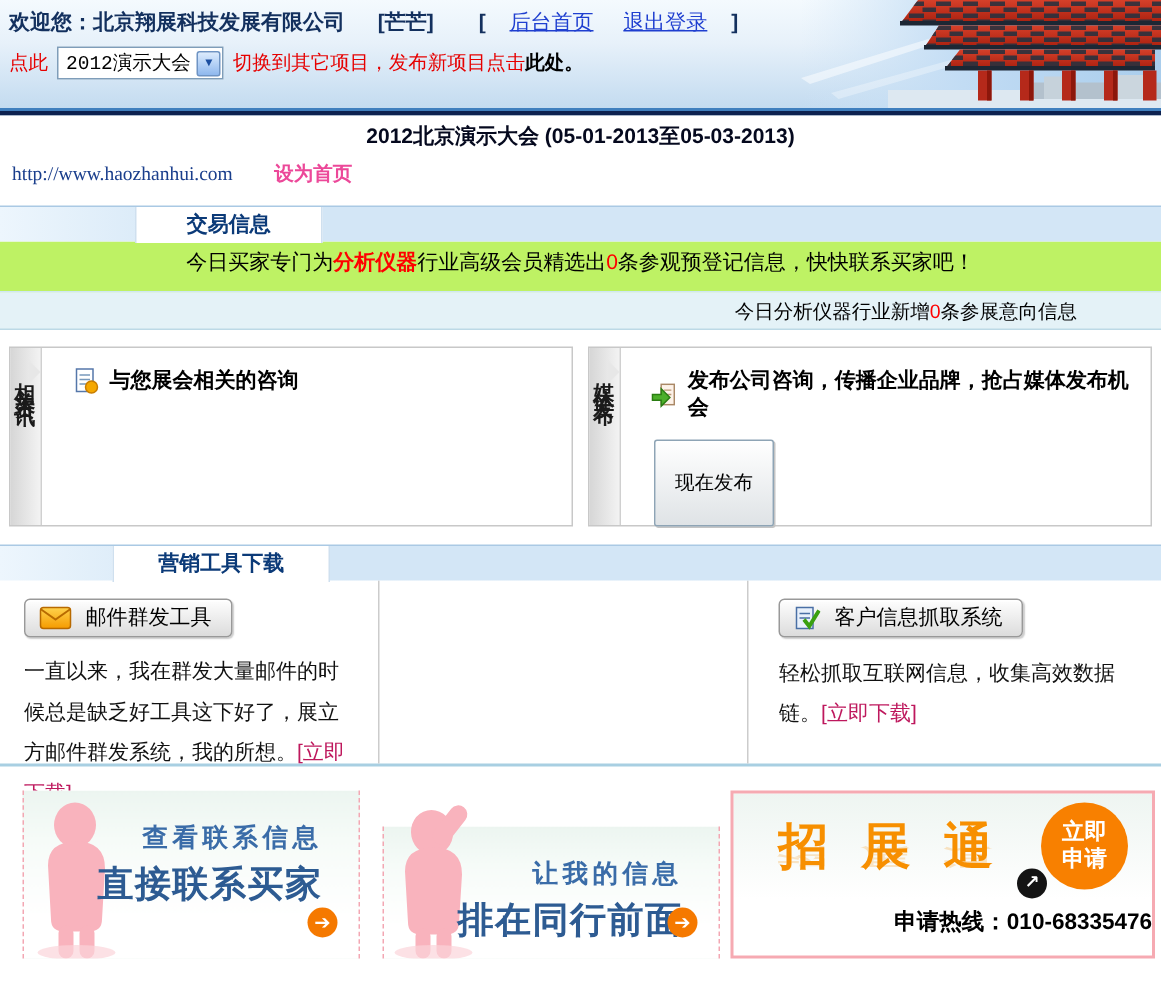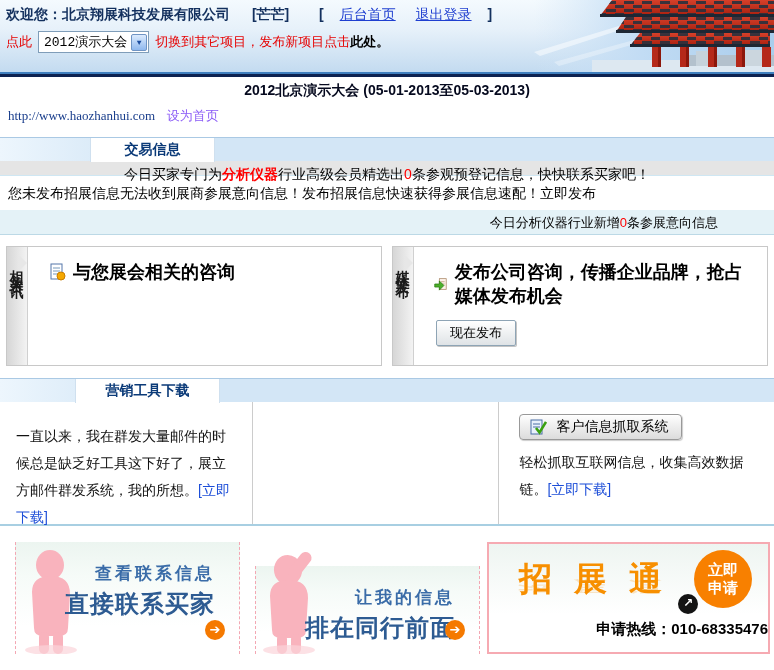--- a/index.html
+++ b/index.html
@@ -25,64 +25,64 @@
   .sel-arrow { width:16px; height:17px; display:inline-flex; align-items:center; justify-content:center;
                background:linear-gradient(#dcebfd,#8fb8ee); border:1px solid #6f94c4; border-radius:2px;
                color:#1c4ea0; font-size:8px; }
 
   .blue-bar { height:5px; background:#3f7fbe; border-bottom:3px solid #0d2250; }
 
   .title-bar { height:26px; line-height:26px; text-align:center; font-weight:bold; font-size:14px; color:#05091e; background:#fff; }
 
   .site-bar { padding:4px 0 12px 8px; font-size:13px; color:#1a3e8c; }
   .site-url { font-family:Liberation Serif, serif; font-size:13px; color:#1a3e8c; }
-  .set-home { color:#8b5cf6; margin-left:8px; cursor:pointer; }
+  .set-home { color:#ec4899; margin-left:24px; cursor:pointer;font-weight:bold; }
 
   
   .tabstrip { position:relative; height:24px; border-top:1px solid #aac9e4;
               background:linear-gradient(90deg,#edf6fd 0,#d3e6f6 140px,#d3e6f6 100%); }
   .tab { position:absolute; top:0; height:24px; background:#fff; border-left:1px solid #cfe0ef; border-right:1px solid #cfe0ef;
          text-align:center; line-height:22px; font-weight:bold; font-size:14px; color:#0b3a78; cursor:pointer; }
   .tab-trade { left:90px; width:125px; }
   .tab-tools { left:75px; width:145px; }
 
   
-  .msg1 { height:15px; line-height:27px; text-align:center; font-size:14px; color:#000; border-bottom:1px solid #cfe7f3; background:#e5e5e5; }
+  .msg1 { height:34px; line-height:27px; text-align:center; font-size:14px; color:#000; border-bottom:1px solid #cfe7f3; background:#bef264; }
   .red { color:#ff0000; }
   .redbold { color:#ff0000; font-weight:bold; }
   .msg2 { padding:9px 8px 7px 8px; font-size:14px; color:#000; background:#fff; }
   .msg2 a { color:#000; text-decoration:none; cursor:pointer; }
   .msg3 { height:25px; line-height:25px; background:#e4f2f7; text-align:right; padding-right:56px; font-size:13px; color:#000;
           border-bottom:1px solid #bcd9e6; }
 
   
   .panels { display:flex; gap:10px; padding:0 6px; height:120px; margin-top:11px; margin-bottom:12px; }
   .panel { flex:1; border:1px solid #c8c8c8; background:#fff; display:flex; }
   .side { width:21px; background:linear-gradient(90deg,#d6d6d6,#f3f3f3); border-right:1px solid #d0d0d0;
           position:relative; display:flex; justify-content:center; padding-top:12px; }
   .side::after { content:""; position:absolute; top:8px; right:-8px; width:0; height:0;
                  border:8px solid transparent; border-left-color:#e7e7e7; }
   .vtext { writing-mode:vertical-rl; text-orientation:upright; font-weight:bold; font-size:14px; color:#1a1a1a; letter-spacing:5px; }
   .pbody { flex:1; padding:13px 10px 0 20px; }
-  .phead { display:flex; align-items:center; gap:7px; font-weight:bold; font-size:18px; color:#000; }
+  .phead { display:flex; align-items:center; gap:7px; font-weight:bold; font-size:14px; color:#000; }
   .btn { display:inline-block; margin:12px 0 0 2px; border:1px solid #8ea4b5; border-radius:2px;
-         background:linear-gradient(#ffffff,#dfe3e6); padding:3px 13px; font-size:13px; color:#000;
+         background:linear-gradient(#ffffff,#dfe3e6); padding:19px 13px; font-size:13px; color:#000;
          box-shadow:1px 1px 0 #c4c4c4; cursor:pointer; font-family:inherit; }
 
   
   .tools { display:flex; height:124px; border-bottom:2px solid #a8cfe2; background:#fff; }
   .tcol { padding:12px 14px 0 16px; }
   .tcol-1 { width:258px; }
   .tcol-2 { width:252px; border-left:1px solid #ccc; }
   .tcol-3 { width:282px; border-left:1px solid #ccc; padding-left:20px; }
   .toolbtn { display:inline-flex; align-items:center; gap:9px; border:1px solid #999; border-radius:4px;
              background:linear-gradient(#fefefe,#dcdcdc); padding:3px 13px 3px 9px; font-size:14px; color:#000;
              box-shadow:inset 0 1px 0 #fff, 1px 1px 1px rgba(0,0,0,.2); cursor:pointer; font-family:inherit; }
   .tdesc { margin-top:9px; font-size:14px; line-height:27px; color:#111; }
-  .tdesc a { color:#1d4ed8; text-decoration:none; cursor:pointer;text-align:center; }
+  .tdesc a { color:#be185d; text-decoration:none; cursor:pointer;text-align:center; }
 
   
   .banners { display:flex; margin-top:16px; padding-left:15px; height:112px; }
   .banner { position:relative; display:block; text-decoration:none; cursor:pointer; }
   .b1, .b2 { width:225px; background:linear-gradient(180deg,#ecf5f0 0%,#f6fbf8 30%,#ffffff 75%);
              border-left:1px dashed #f3a7b3; border-right:1px dashed #f3a7b3; }
   .b2 { margin-left:15px;margin-top:24px; }
   .person { position:absolute; left:2px; bottom:0; height:106px; width:78px; }
   .btxt { position:absolute; right:24px; top:20px; text-align:right; }
   .bline1 { font-size:17px; font-weight:bold; color:#3a6ca8; letter-spacing:3px; }
@@ -185,23 +185,20 @@
   </div>
 
   <section class="tabstrip">
     <div class="tab tab-trade">交易信息</div>
   </section>
 
   <div class="msg1">
     <span>今日买家专门为</span><span class="redbold">分析仪器</span><span>行业高级会员精选出</span><span class="red">0</span><span>条参观预登记信息，快快联系买家吧！</span>
   </div>
 
-  <div class="msg2">
-    <span>您未发布招展信息无法收到展商参展意向信息！发布招展信息快速获得参展信息速配！</span><a>立即发布</a>
-  </div>
 
   <div class="msg3">
     <span>今日分析仪器行业新增</span><span class="red">0</span><span>条参展意向信息</span>
   </div>
 
   <div class="panels">
     <div class="panel">
       <div class="side">
         <span class="vtext">相关资讯</span>
       </div>
@@ -237,20 +234,33 @@
       </div>
     </div>
   </div>
 
   <section class="tabstrip">
     <div class="tab tab-tools">营销工具下载</div>
   </section>
 
   <div class="tools">
     <div class="tcol tcol-1">
+      <button class="toolbtn">
+        <svg width="22" height="16" viewBox="0 0 22 16" aria-hidden="true">
+          <defs>
+              <linearGradient id="envg" x1="0" y1="0" x2="0" y2="1">
+            <stop offset="0" stop-color="#ffd24d"></stop>
+                <stop offset="1" stop-color="#f59b00"></stop>
+              </linearGradient>
+            </defs>
+          <rect x="1" y="1" width="20" height="14" rx="2" fill="url(#envg)" stroke="#b86a00"></rect>
+          <path d="M1 2 L11 9 L21 2" fill="none" stroke="#b86a00" stroke-width="1.3"></path>
+        </svg>
+        <span>邮件群发工具</span>
+      </button>
       <p class="tdesc">
         <span>一直以来，我在群发大量邮件的时候总是缺乏好工具这下好了，展立方邮件群发系统，我的所想。</span><a>[立即下载]</a>
       </p>
     </div>
 
     <div class="tcol tcol-2"></div>
 
     <div class="tcol tcol-3">
       <button class="toolbtn">
         <svg width="18" height="18" viewBox="0 0 18 18" aria-hidden="true">

